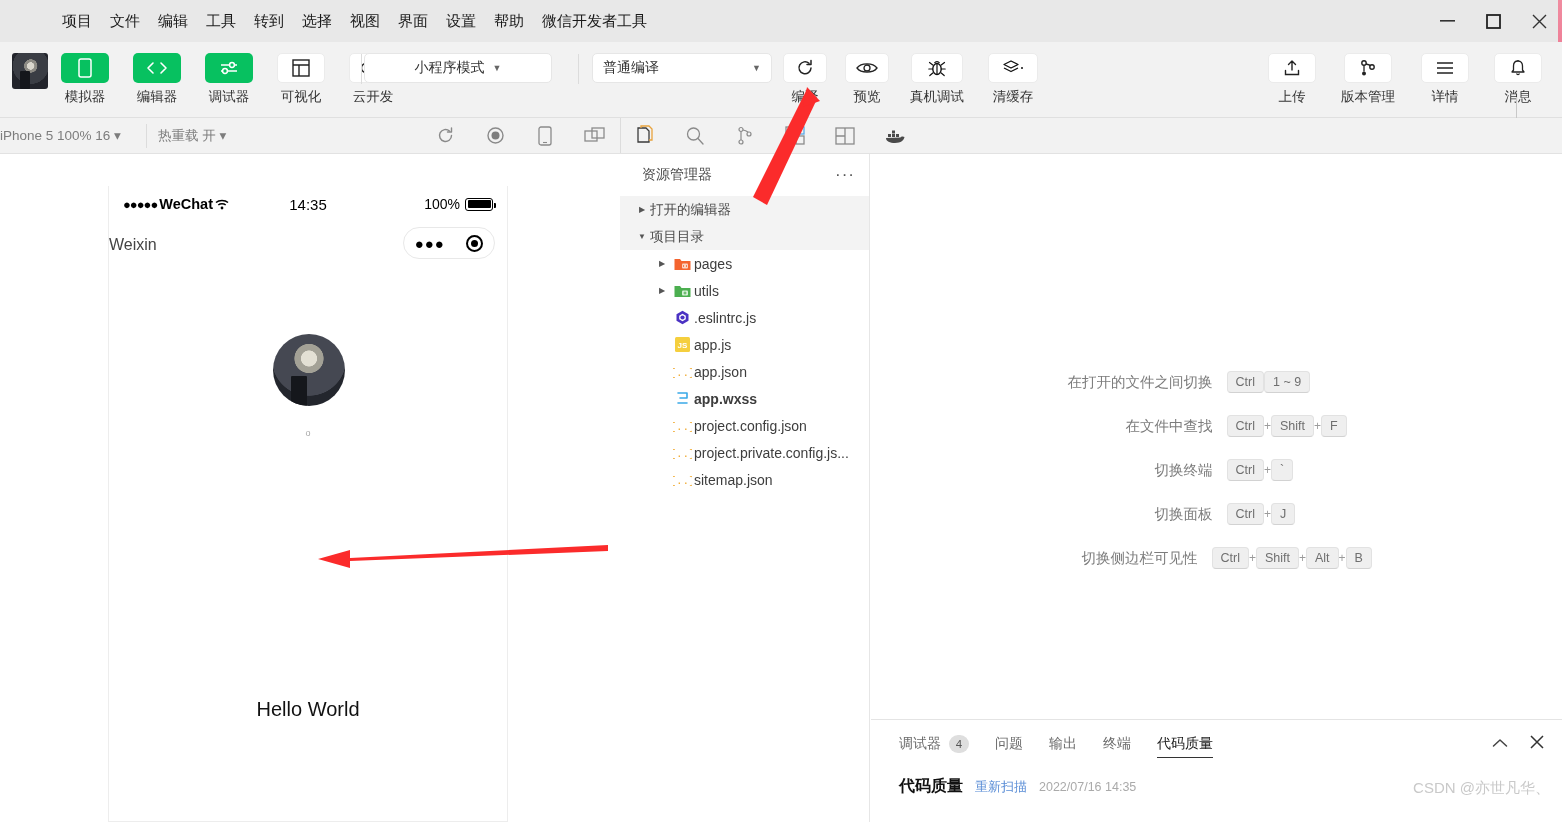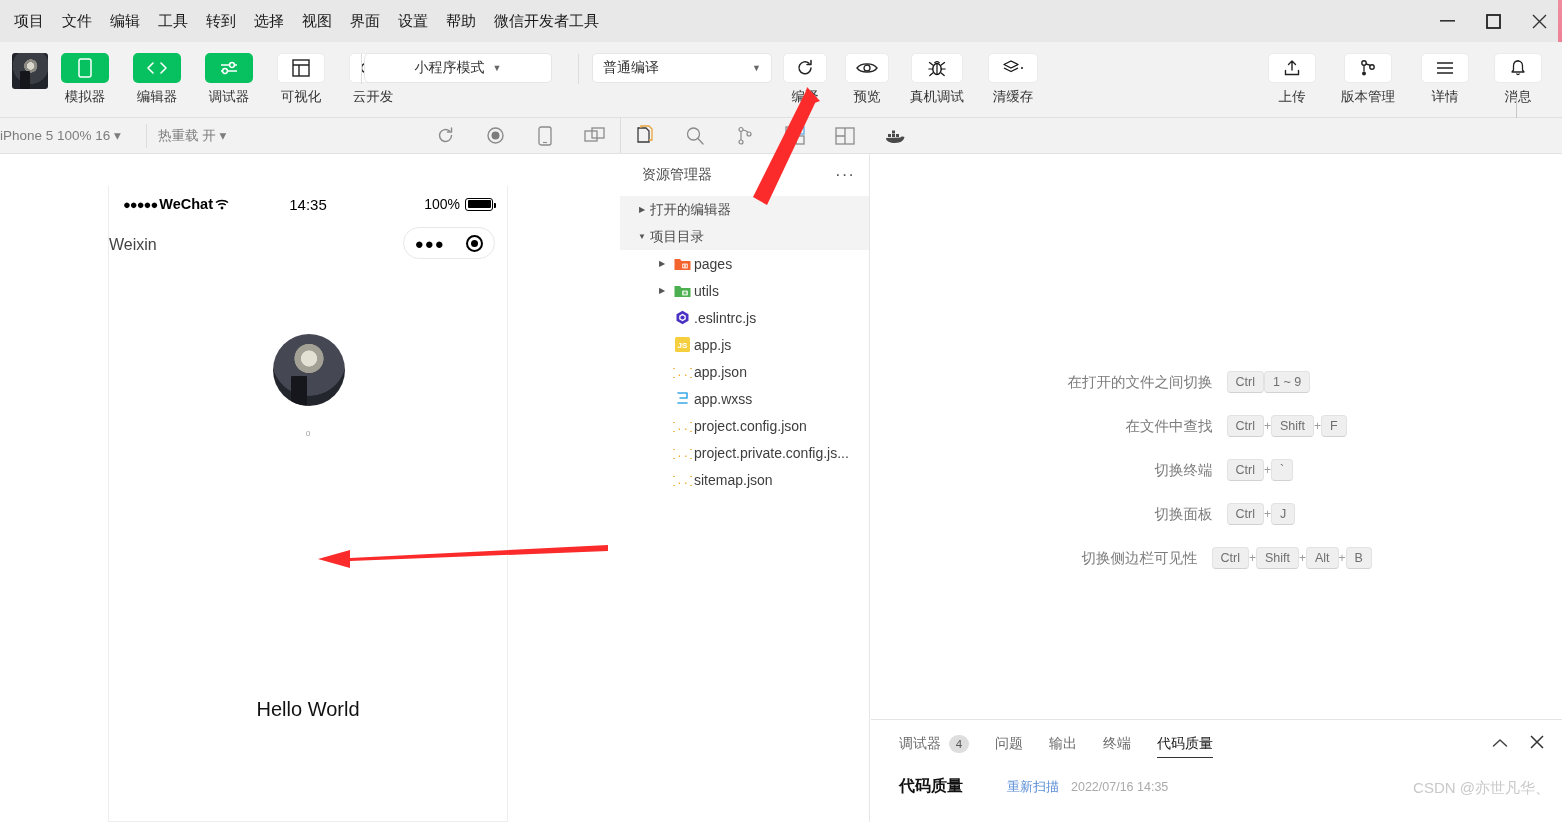--- a/index.html
+++ b/index.html
@@ -8,21 +8,21 @@
     font-family: "Liberation Sans", "DejaVu Sans", sans-serif;
     background: #ffffff; overflow: hidden;
   }
   #app { position: relative; width: 1562px; height: 822px; background:#fff; }
 
   
   .titlebar {
     position:absolute; top:0; left:0; width:1562px; height:42px;
     background:#e8e8e8; display:flex; align-items:center;
   }
-  .menu { display:flex; align-items:flex-end; padding-left:14px; gap:18px; }
+  .menu { display:flex; align-items:flex-end; padding-left:14px; gap:18px;margin-left:48px; }
   .menu-item { font-size:15px; color:#1a1a1a; cursor:default; white-space:nowrap; }
   .title-center {
     position:absolute; left:600px; top:0; height:42px;
     display:flex; align-items:center; gap:7px; font-size:14.5px;
   }
   .title-proj { color:#2b2b2b; font-size:15px; }
   .title-sub { color:#9a9a9a; font-size:14px; }
   .win-ctrls { position:absolute; right:0; top:0; height:42px; display:flex; }
   .win-btn { width:46px; height:42px; display:flex; align-items:center; justify-content:center; }
   .win-btn svg { display:block; }
@@ -150,21 +150,21 @@
   .ptab.active { color:#1a1a1a; }
   .ptab.active:after{content:"";position:absolute;left:0;right:0;bottom:10px;height:1.5px;background:#333;}
   .badge {
     background:#dedede; color:#555; border-radius:9px; min-width:20px; height:18px;
     display:flex; align-items:center; justify-content:center; font-size:11.5px; padding:0 5px;
   }
   .panel-ctrls { position:absolute; right:18px; top:0; height:48px; display:flex; align-items:center; gap:22px; }
   .pc { cursor:pointer; }
   .panel-body { padding:8px 0 0 28px; display:flex; align-items:baseline; gap:12px; overflow:hidden; }
   .pb-title { font-size:16px; color:#111; font-weight:600; }
-  .pb-link { font-size:13px; color:#5a8dd6; cursor:pointer;margin-left:32px; }
+  .pb-link { font-size:13px; color:#5a8dd6; cursor:pointer; }
   .pb-time { font-size:12.5px; color:#aaa; }
 
   
   .arrow { position:absolute; pointer-events:none; }
   .watermark {
     position:absolute; right:12px; bottom:24px; font-size:15px; color:#c9c9c9;
     font-family:"Liberation Sans", sans-serif;
   }
   .pink-edge { position:absolute; right:0; top:0; width:4px; height:42px; background:linear-gradient(#f08ca0,#ef8098); }
 </style>
@@ -539,21 +539,21 @@
 
     <div class="exp-row" style="padding-left:50px;">
       <span class="fi">
         <svg width="19" height="15" viewBox="0 0 19 15">
             <text x="9.5" y="11.5" font-size="11" font-family="Liberation Mono, monospace" fill="#f0a92e" text-anchor="middle">{..}</text>
           </svg>
       </span>
       <span class="exp-name">app.json</span>
     </div>
 
-    <div class="exp-row" style="padding-left:50px;">
+    <div class="exp-row" style="padding-left:50px;font-weight:bold;">
       <span class="fi">
         <svg width="15" height="15" viewBox="0 0 15 15">
           <path d="M3 2 H12 M12 2 L12 7 M12 7 L5 7 M5 7 L12 7 M12 12 H3" stroke="#3aa9e8" stroke-width="1.6" fill="none" stroke-linecap="round"></path>
         </svg>
       </span>
       <span class="exp-name">app.wxss</span>
     </div>
 
     <div class="exp-row" style="padding-left:50px;">
       <span class="fi">

